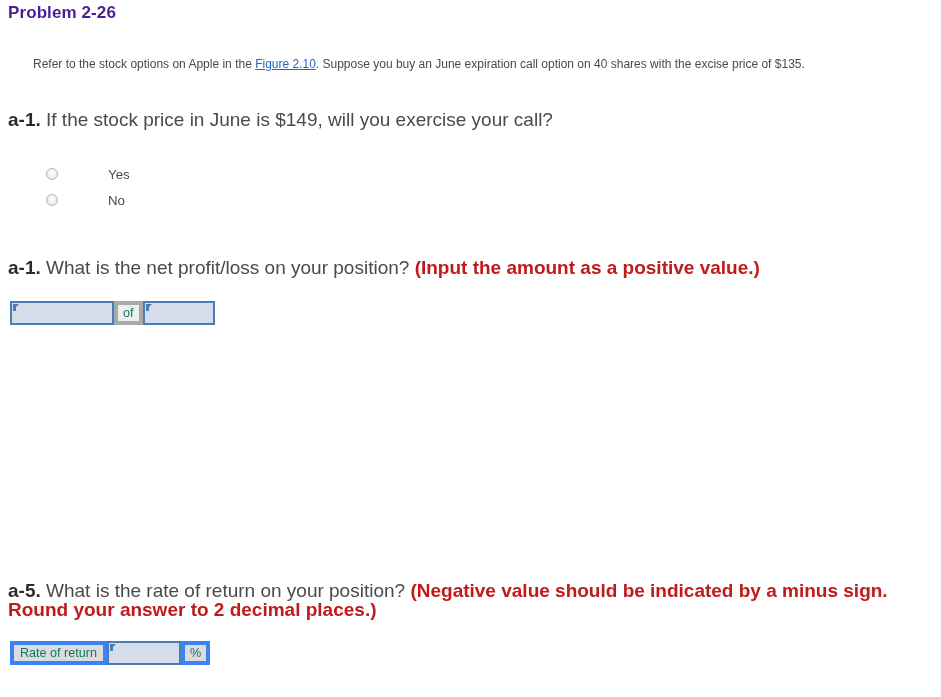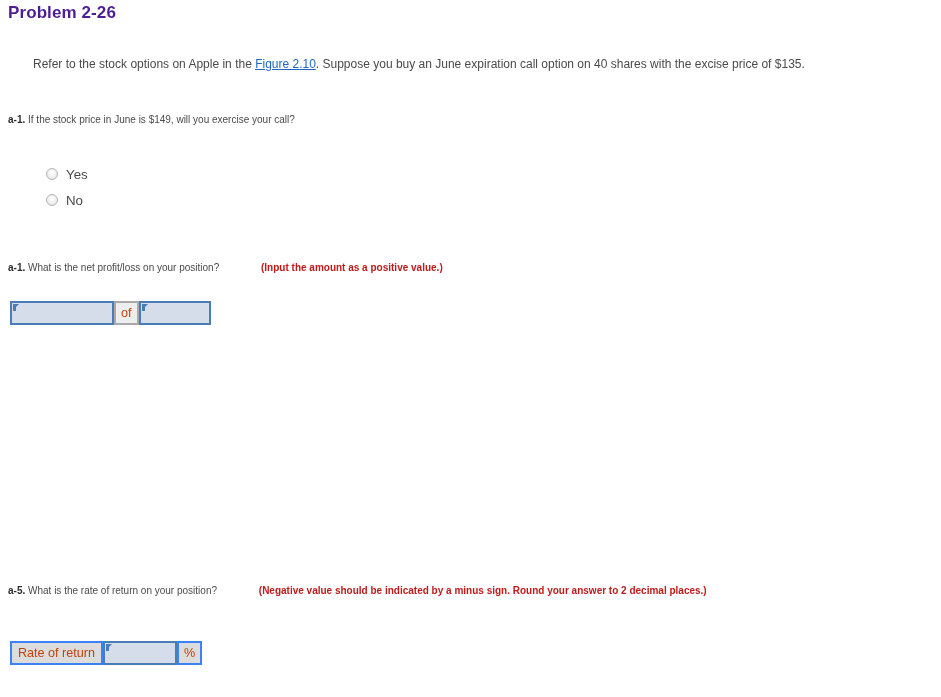--- a/index.html
+++ b/index.html
@@ -51,47 +51,47 @@
     text-decoration: underline;
     cursor: pointer;
   }
 
   
   .qlabel {
     font-weight: bold;
     color: #2b2b2b;
   }
   .question {
-    font-size: 10px;
+    font-size: 19px;
     line-height: 19px;
     color: #4a4a4a;
   }
   .hint {
     color: #c01a1a;
     font-weight: bold;
-    margin-left: 39px;
   }
 
   .q-a1 {
     position: absolute;
     left: 8px;
     top: 110px;
     width: 918px;
   }
 
   
   .options {
     position: absolute;
     left: 46px;
     top: 161px;
   }
   .opt-row {
     display: flex;
     align-items: center;
     height: 26px;
+    gap: 42px;
   }
   .radio {
     width: 12px;
     height: 12px;
     border-radius: 50%;
     border: 1px solid #b4b4b4;
     background: radial-gradient(circle at 50% 40%, #ffffff 0%, #ededed 60%, #dcdcdc 100%);
     box-sizing: border-box;
     margin-right: 8px;
     flex: none;
@@ -121,22 +121,22 @@
     position: absolute;
     display: flex;
     align-items: stretch;
     font-size: 12.6px;
   }
   #widget-a2 { left: 10px; top: 301px; }
   #widget-a3 { left: 10px; top: 641px; }
 
   .cell-static {
     background: #dcdcdc;
-    border: 2px solid #3b82f6;
-    color: #c2410c;
+    border: 4px solid #3b82f6;
+    color: #0f766e;
     display: flex;
     align-items: center;
     justify-content: center;
     box-sizing: border-box;
     height: 24px;
     padding: 0 6px;
     white-space: nowrap;
   }
   .cell-static.tight { padding: 0 5px; }
 

